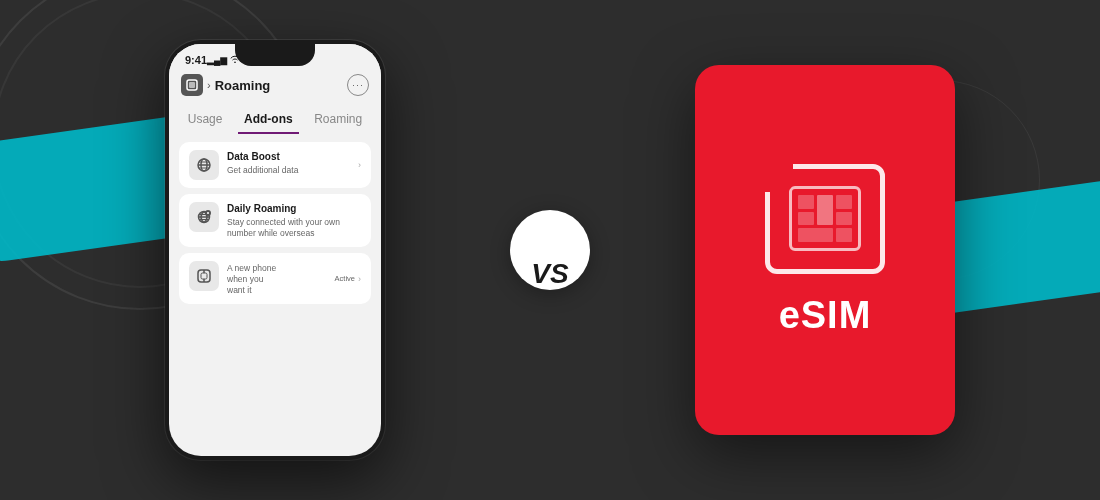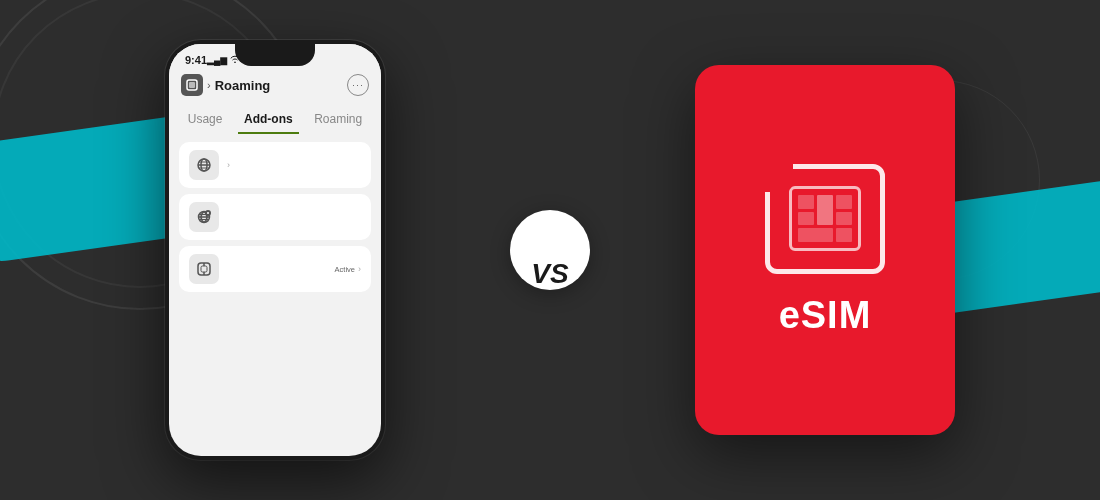--- a/index.html
+++ b/index.html
@@ -203,21 +203,21 @@
     }
     .tab {
       font-size: 12px;
       color: #888;
       padding: 2px 6px 6px;
       cursor: pointer;
     }
     .tab.active {
       color: #1a1a1a;
       font-weight: 700;
-      border-bottom: 2px solid #4d7c0f;
+      border-bottom: 2px solid #701a75;
     }
 
     
     .menu-list {
       background: #f2f2f2;
       padding: 8px 10px;
       display: flex;
       flex-direction: column;
       gap: 6px;
     }
@@ -448,51 +448,60 @@
           <div class="menu-item">
             <div class="menu-item-icon">
               <svg width="16" height="16" viewBox="0 0 16 16" fill="none">
                 <circle cx="8" cy="8" r="6" stroke="#555" stroke-width="1.5" fill="none"></circle>
                 <ellipse cx="8" cy="8" rx="3" ry="6" stroke="#555" stroke-width="1.5" fill="none"></ellipse>
                 <line x1="2" y1="8" x2="14" y2="8" stroke="#555" stroke-width="1.5"></line>
                 <line x1="3" y1="5" x2="13" y2="5" stroke="#555" stroke-width="1"></line>
                 <line x1="3" y1="11" x2="13" y2="11" stroke="#555" stroke-width="1"></line>
               </svg>
             </div>
+            <div class="menu-item-content">
+              <div class="menu-item-title">Data Boost</div>
+              <div class="menu-item-desc">Get additional data</div>
+            </div>
             <div class="menu-item-right">
               <span class="chevron-right">›</span>
             </div>
           </div>
 
           <div class="menu-item">
             <div class="menu-item-icon">
               <svg width="16" height="16" viewBox="0 0 16 16" fill="none">
                 <circle cx="8" cy="8" r="5.5" stroke="#555" stroke-width="1.5" fill="none"></circle>
                 <path d="M8 2.5 C6 4 5 6 5 8 C5 10 6 12 8 13.5" stroke="#555" stroke-width="1.5" fill="none"></path>
                 <path d="M8 2.5 C10 4 11 6 11 8 C11 10 10 12 8 13.5" stroke="#555" stroke-width="1.5" fill="none"></path>
                 <line x1="2.5" y1="8" x2="13.5" y2="8" stroke="#555" stroke-width="1.5"></line>
                 <line x1="3" y1="5.5" x2="13" y2="5.5" stroke="#555" stroke-width="1"></line>
                 <line x1="3" y1="10.5" x2="13" y2="10.5" stroke="#555" stroke-width="1"></line>
                 <circle cx="12" cy="4" r="3" fill="#555"></circle>
                 <path d="M11 4h2M12 3v2" stroke="white" stroke-width="1"></path>
               </svg>
             </div>
+            <div class="menu-item-content">
+              <div class="menu-item-title">Daily Roaming</div>
+              <div class="menu-item-desc">Stay connected with your own number while overseas</div>
+            </div>
             <div class="menu-item-right"></div>
           </div>
 
           <div class="menu-item">
             <div class="menu-item-icon">
               <svg width="16" height="16" viewBox="0 0 16 16" fill="none">
                 <rect x="2" y="2" width="12" height="12" rx="3" stroke="#555" stroke-width="1.5" fill="none"></rect>
                 <rect x="5" y="5" width="6" height="6" rx="1.5" stroke="#555" stroke-width="1" fill="none"></rect>
                 <line x1="8" y1="2" x2="8" y2="5" stroke="#555" stroke-width="1.5"></line>
                 <line x1="8" y1="11" x2="8" y2="14" stroke="#555" stroke-width="1.5"></line>
               </svg>
             </div>
             <div class="menu-item-content">
+              <div class="menu-item-desc">A new phone when you want it</div>
             </div>
             <div class="menu-item-right">
               <span class="active-badge">Active</span>
               <span class="chevron-right">›</span>
             </div>
           </div>
 
         </div>
       </div>
     </div>

